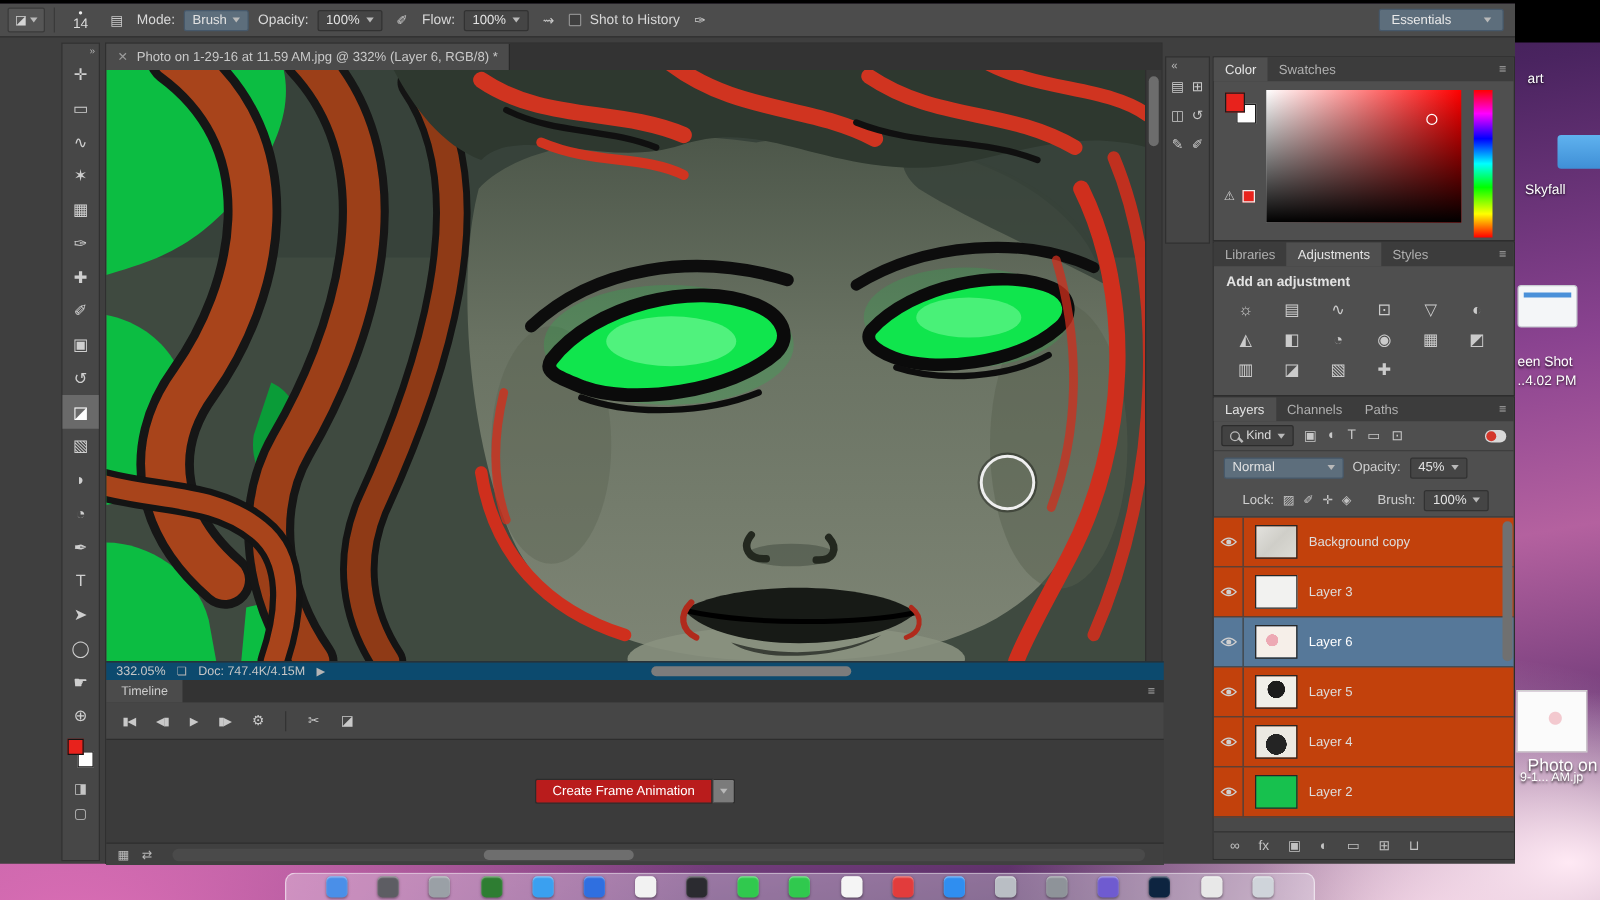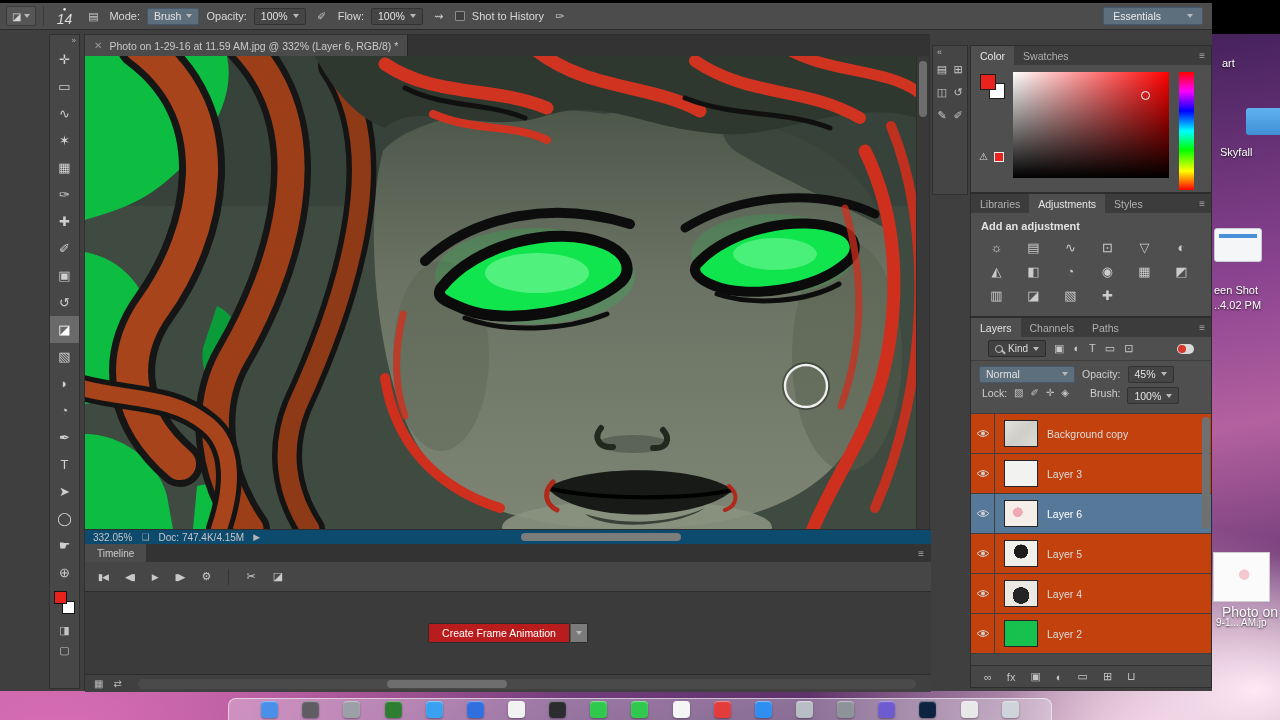--- a/index.html
+++ b/index.html
@@ -33,21 +33,21 @@
 #options{position:absolute;left:0;top:0;width:1212px;height:27px;background:#4c4c4c;border-bottom:1px solid #2b2b2b;display:flex;align-items:center;gap:7px;padding:0 6px;font-size:11px;}
 .ob-btn{height:20px;display:flex;align-items:center;gap:3px;background:#565656;border:1px solid #3a3a3a;border-radius:2px;padding:0 5px;font-size:10px;color:#d5d5d5;}
 .vsep{width:1px;height:20px;background:#3a3a3a;}
 .dd{height:17px;display:flex;align-items:center;gap:5px;background:#454545;border:1px solid #323232;border-radius:2px;padding:0 6px;font-size:10.5px;color:#e2e2e2;}
 .dd.hl{background:#5d6e7c;border-color:#46586a;}
 .caret{width:0;height:0;border-left:3px solid transparent;border-right:3px solid transparent;border-top:4px solid #b9b9b9;}
 .ob-icon{width:18px;height:18px;display:flex;align-items:center;justify-content:center;font-size:11px;color:#c9c9c9;}
 .checkbox{width:10px;height:10px;border:1px solid #8d8d8d;background:#3f3f3f;border-radius:1px;}
 #brush-preview{display:flex;flex-direction:column;align-items:center;justify-content:center;line-height:1;width:26px;}
 #brush-preview .tip{font-size:6px;color:#eee;}
-#brush-preview .num{font-size:14px;color:#ddd;font-style:italic;}
+#brush-preview .num{font-size:11px;color:#ddd;}
 #workspace{margin-left:auto;margin-right:3px;background:#5d6e7c;border:1px solid #46586a;height:18px;display:flex;align-items:center;gap:26px;padding:0 9px;border-radius:2px;font-size:10.5px;color:#eaeaea;}
 
 
 #tools{position:absolute;left:49px;top:31px;width:31px;height:655px;background:#474747;border:1px solid #303030;display:flex;flex-direction:column;}
 #tools-header{height:11px;font-size:8px;color:#b5b5b5;text-align:right;padding-right:3px;line-height:11px;}
 .tool{height:27px;display:flex;align-items:center;justify-content:center;font-size:13px;color:#cfcfcf;}
 .tool.active{background:#6a6a6a;color:#fff;}
 #tool-colors{position:relative;height:32px;margin-top:2px;}
 #bg-swatch{position:absolute;left:12px;top:13px;width:13px;height:13px;background:#fff;border:1px solid #141414;}
 #fg-swatch{position:absolute;left:4px;top:3px;width:13px;height:13px;background:#e8221c;border:1px solid #141414;z-index:2;}
@@ -107,31 +107,31 @@
 #sat-box{position:absolute;left:42px;top:7px;width:156px;height:106px;background:linear-gradient(to top,#000,rgba(0,0,0,0)),linear-gradient(to right,#fff,#ff0000);}
 #picker-ring{position:absolute;left:128px;top:19px;width:9px;height:9px;border:1.5px solid #fff;border-radius:50%;}
 #hue-bar{position:absolute;left:208px;top:7px;width:15px;height:118px;background:linear-gradient(to bottom,#f00 0%,#f0f 16%,#00f 33%,#0ff 50%,#0f0 66%,#ff0 84%,#f00 100%);}
 
 #adj-panel{top:190px;height:124px;}
 #adj-title{font-size:11px;font-weight:bold;color:#e2e2e2;padding:7px 0 3px 10px;}
 #adj-grid{display:flex;flex-wrap:wrap;padding:0 7px;}
 .adj-ic{width:37px;height:24px;display:flex;align-items:center;justify-content:center;font-size:13px;color:#cbcbcb;}
 
 #layers-panel{top:314px;height:371px;}
-#filter-row{height:24px;display:flex;align-items:center;gap:8px;padding:0 17px;border-bottom:1px solid #3e3e3e;}
+#filter-row{height:24px;display:flex;align-items:center;gap:8px;padding:0 6px;border-bottom:1px solid #3e3e3e;}
 #kind-dd{display:flex;align-items:center;gap:5px;background:#424242;border:1px solid #2c2c2c;border-radius:2px;height:17px;padding:0 6px;font-size:10px;color:#ddd;}
 .mag{width:8px;height:8px;border:1.5px solid #bbb;border-radius:50%;position:relative;}
 .mag::after{content:"";position:absolute;left:5px;top:5px;width:5px;height:1.5px;background:#bbb;transform:rotate(45deg);}
 #filter-icons{display:flex;gap:9px;}
 .f-ic{font-size:11px;color:#c8c8c8;}
 #filter-toggle{margin-left:auto;width:17px;height:10px;background:#d9d9d9;border-radius:5px;position:relative;}
 #filter-toggle::after{content:"";position:absolute;left:1px;top:1px;width:8px;height:8px;border-radius:50%;background:#d4372b;}
 #blend-row{height:26px;display:flex;align-items:center;gap:7px;padding:0 8px;font-size:10.5px;color:#cfcfcf;}
 #blend-dd{width:96px;justify-content:space-between;}
-#lock-row{height:26px;display:flex;align-items:flex-start;gap:7px;padding:0 0;font-size:10.5px;color:#cfcfcf;margin-left:11px;}
+#lock-row{height:26px;display:flex;align-items:center;gap:7px;padding:0 23px;font-size:10.5px;color:#cfcfcf;}
 #lock-icons{display:flex;gap:7px;}
 .lock-ic{font-size:10px;color:#c3c3c3;}
 #layers-list{position:relative;background:#494949;border-top:1px solid #3e3e3e;height:254px;overflow:hidden;}
 .layer-row{height:40px;display:flex;align-items:center;border-bottom:1px solid #3f3f3f;background:#c2410c;}
 .layer-row.active{background:#567899;}
 .eye-cell{width:24px;height:100%;display:flex;align-items:center;justify-content:center;border-right:1px solid #3f3f3f;}
 .thumb{width:34px;height:27px;border:1px solid #262626;margin:0 9px;background:#fff;flex:none;}
 .lname{font-size:10.5px;color:#dedede;}
 .layer-row.active .lname{color:#fff;}
 #list-scroll{position:absolute;right:1px;top:3px;width:8px;height:112px;background:#707070;border-radius:4px;}

